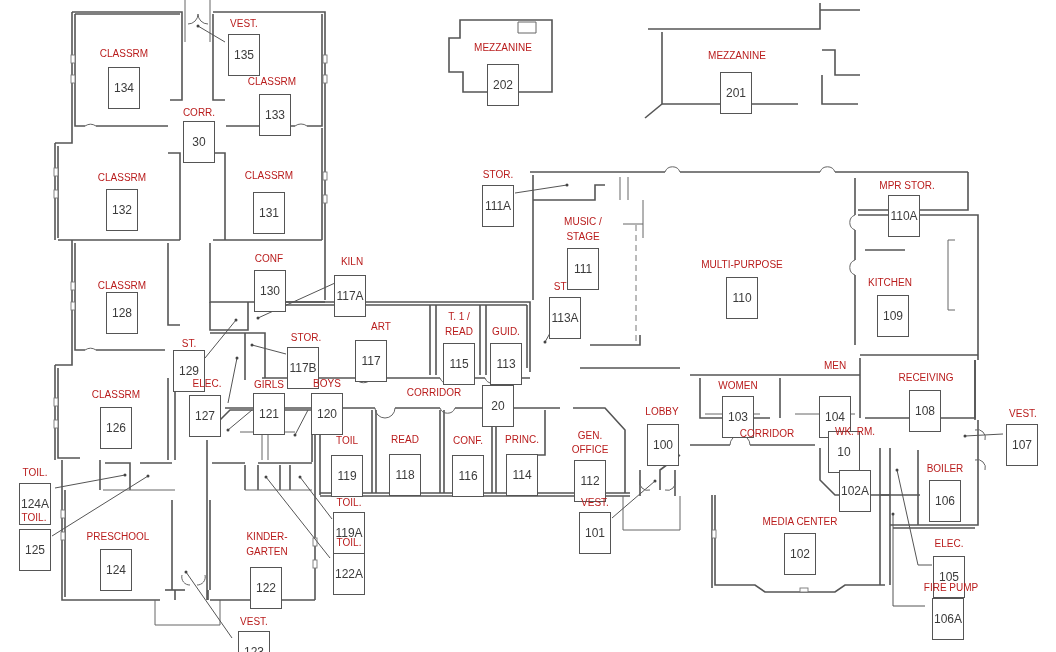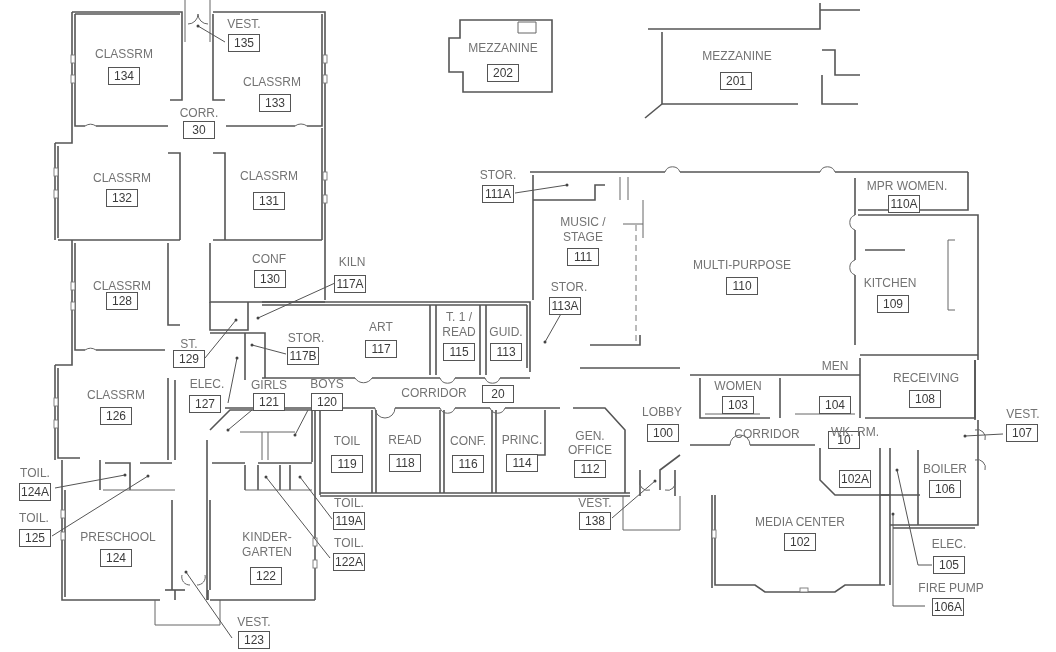--- a/index.html
+++ b/index.html
@@ -5,22 +5,22 @@
   html, body { margin:0; padding:0; background:#ffffff; }
   body { width:1056px; height:652px; position:relative; overflow:hidden; font-family:"Liberation Sans", sans-serif; color:#3a3a3a; }
   #plan { position:absolute; left:0; top:0; width:1056px; height:652px; }
   .wall { fill:none; stroke:#555; stroke-width:1.6; }
   .wall2 { fill:none; stroke:#666; stroke-width:1; }
   .door { fill:none; stroke:#666; stroke-width:1; }
   .leader { stroke:#555; stroke-width:1; fill:none; }
   .dot { fill:#444; }
   .dash { stroke:#777; stroke-width:1; stroke-dasharray:6 4; fill:none; }
   .win { fill:#fff; stroke:#777; stroke-width:0.9; }
-  .lbl { position:absolute; font-size:12px; line-height:14px; text-align:right; white-space:nowrap; color:#737373; transform:translateX(-50%); }
-  .num { position:absolute; font-size:12px; line-height:14px; padding:1px 0; border:1px solid #555; background:#fff; text-align:center; color:#3b3b3b; transform:translateX(-50%); min-width:32px; box-sizing:border-box; }
+  .lbl { position:absolute; font-size:10px; line-height:14px; text-align:right; white-space:nowrap; color:#b91c1c; transform:translateX(-50%); }
+  .num { position:absolute; font-size:12px; line-height:14px; padding:13px 0; border:1px solid #555; background:#fff; text-align:center; color:#3b3b3b; transform:translateX(-50%); min-width:32px; box-sizing:border-box; }
 </style>
 </head>
 <body>
 
 <svg id="plan" width="1056" height="652" viewBox="0 0 1056 652">
 
   <g>
 
     <path class="wall" d="M72 12 H182 V100 H170"></path>
     <path class="wall" d="M75 14 H180"></path>
@@ -248,21 +248,21 @@
 <div class="num" style="left:270px;top:270px">130</div>
 <div class="lbl" style="left:122px;top:279px">CLASSRM</div>
 <div class="num" style="left:122px;top:292px">128</div>
 <div class="lbl" style="left:352px;top:255px">KILN</div>
 <div class="num" style="left:350px;top:275px">117A</div>
 <div class="lbl" style="left:189px;top:337px">ST.</div>
 <div class="num" style="left:189px;top:350px">129</div>
 <div class="lbl" style="left:306px;top:331px">STOR.</div>
 <div class="num" style="left:303px;top:347px">117B</div>
 <div class="lbl" style="left:381px;top:320px">ART</div>
-<div class="num" style="left:381px;top:340px">117</div>
+<div class="num" style="left:371px;top:340px">117</div>
 <div class="lbl" style="left:459px;top:310px">T. 1 /</div>
 <div class="lbl" style="left:459px;top:325px">READ</div>
 <div class="num" style="left:459px;top:343px">115</div>
 <div class="lbl" style="left:506px;top:325px">GUID.</div>
 <div class="num" style="left:506px;top:343px">113</div>
 <div class="lbl" style="left:569px;top:280px">STOR.</div>
 <div class="num" style="left:565px;top:297px">113A</div>
 <div class="lbl" style="left:207px;top:377px">ELEC.</div>
 <div class="num" style="left:205px;top:395px">127</div>
 <div class="lbl" style="left:269px;top:378px">GIRLS</div>
@@ -293,33 +293,33 @@
 <div class="lbl" style="left:267px;top:530px">KINDER-</div>
 <div class="lbl" style="left:267px;top:545px">GARTEN</div>
 <div class="num" style="left:266px;top:567px">122</div>
 <div class="lbl" style="left:349px;top:496px">TOIL.</div>
 <div class="num" style="left:349px;top:512px">119A</div>
 <div class="lbl" style="left:349px;top:536px">TOIL.</div>
 <div class="num" style="left:349px;top:553px">122A</div>
 <div class="lbl" style="left:254px;top:615px">VEST.</div>
 <div class="num" style="left:254px;top:631px">123</div>
 <div class="lbl" style="left:595px;top:496px">VEST.</div>
-<div class="num" style="left:595px;top:512px">138</div>
+<div class="num" style="left:595px;top:512px">101</div>
 <div class="lbl" style="left:503px;top:41px">MEZZANINE</div>
 <div class="num" style="left:503px;top:64px">202</div>
 <div class="lbl" style="left:737px;top:49px">MEZZANINE</div>
 <div class="num" style="left:736px;top:72px">201</div>
 <div class="lbl" style="left:498px;top:168px">STOR.</div>
 <div class="num" style="left:498px;top:185px">111A</div>
 <div class="lbl" style="left:583px;top:215px">MUSIC /</div>
 <div class="lbl" style="left:583px;top:230px">STAGE</div>
 <div class="num" style="left:583px;top:248px">111</div>
 <div class="lbl" style="left:742px;top:258px">MULTI-PURPOSE</div>
 <div class="num" style="left:742px;top:277px">110</div>
-<div class="lbl" style="left:907px;top:179px">MPR WOMEN.</div>
+<div class="lbl" style="left:907px;top:179px">MPR STOR.</div>
 <div class="num" style="left:904px;top:195px">110A</div>
 <div class="lbl" style="left:890px;top:276px">KITCHEN</div>
 <div class="num" style="left:893px;top:295px">109</div>
 <div class="lbl" style="left:662px;top:405px">LOBBY</div>
 <div class="num" style="left:663px;top:424px">100</div>
 <div class="lbl" style="left:738px;top:379px">WOMEN</div>
 <div class="num" style="left:738px;top:396px">103</div>
 <div class="lbl" style="left:835px;top:359px">MEN</div>
 <div class="num" style="left:835px;top:396px">104</div>
 <div class="lbl" style="left:926px;top:371px">RECEIVING</div>

